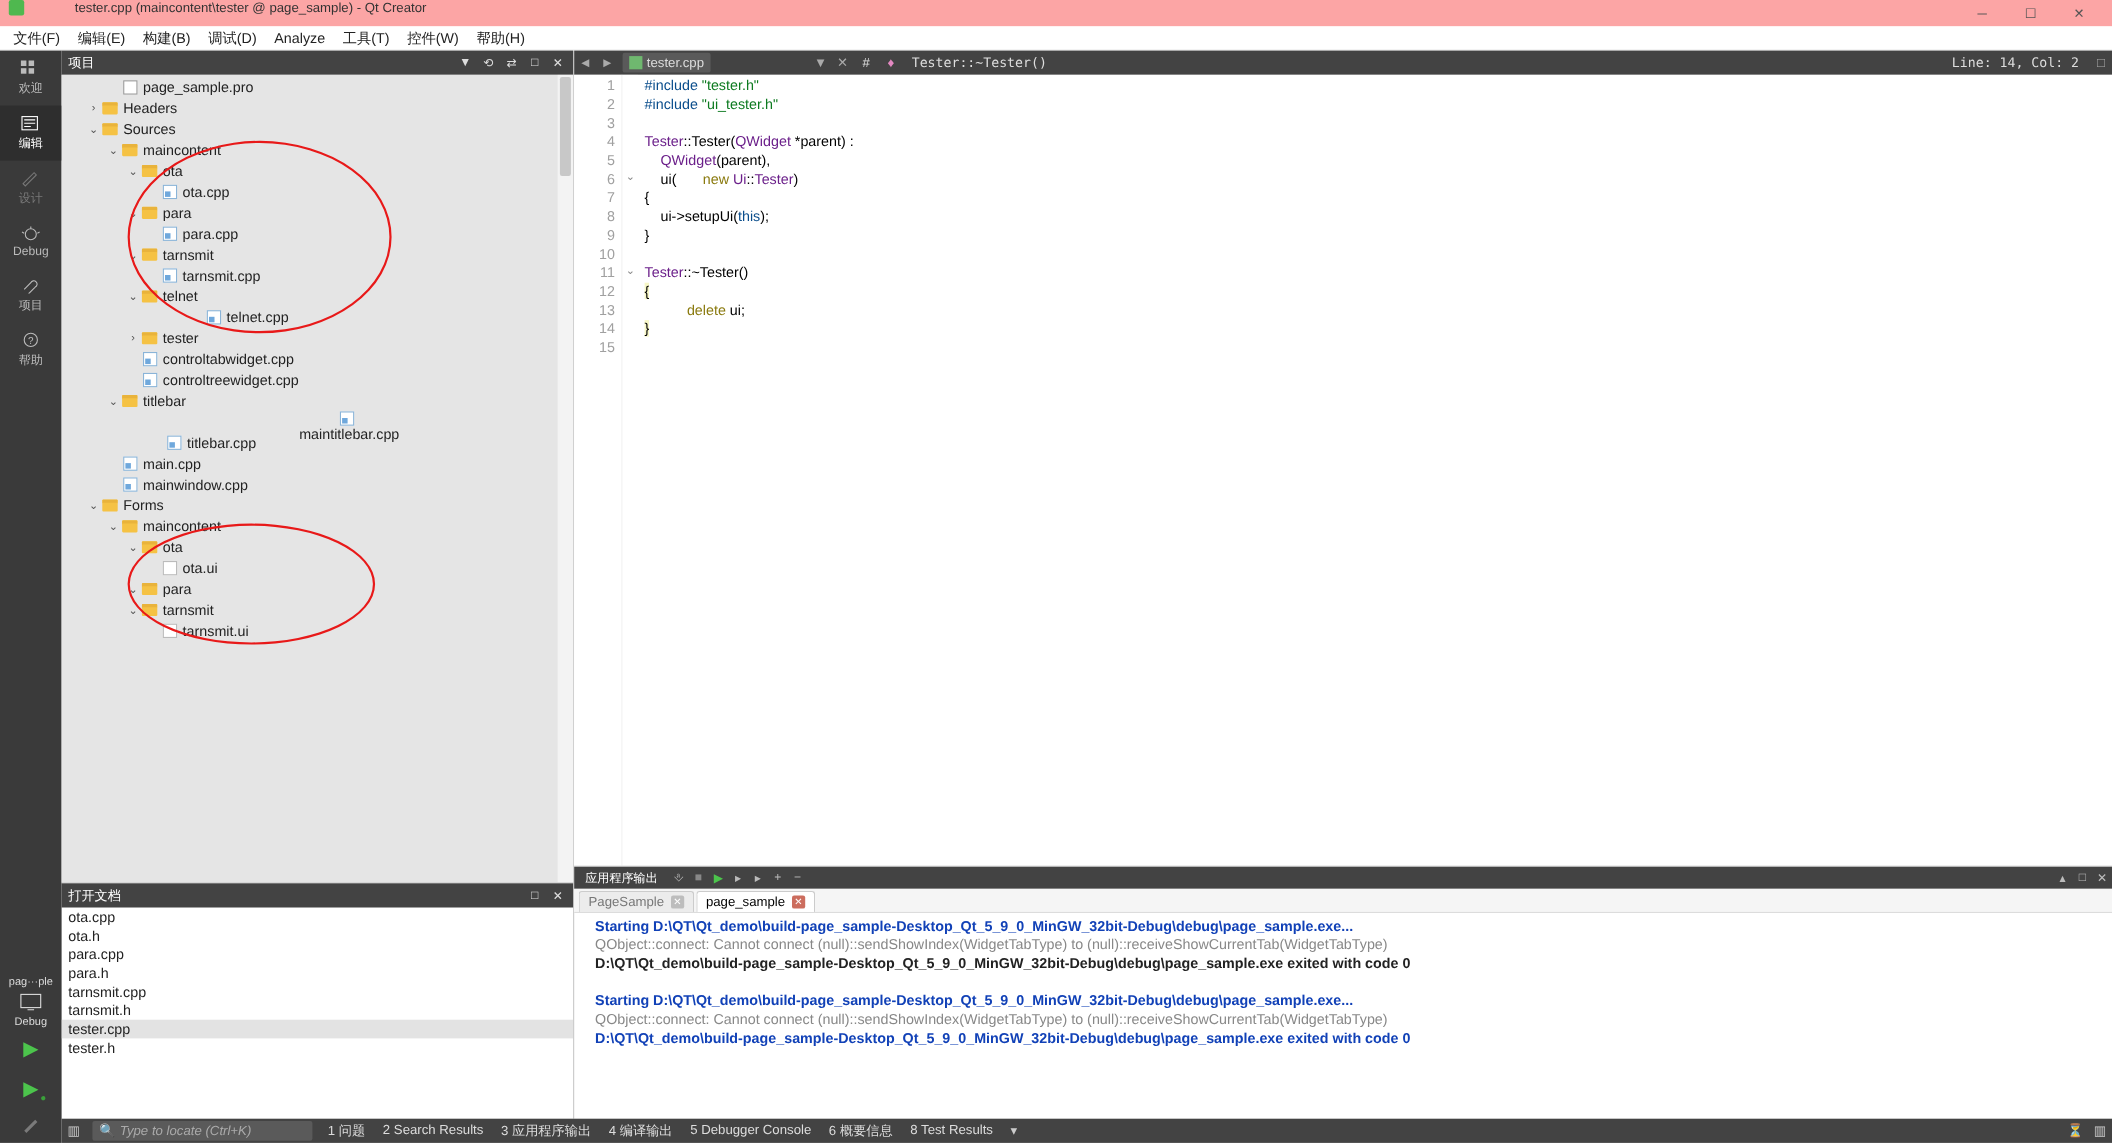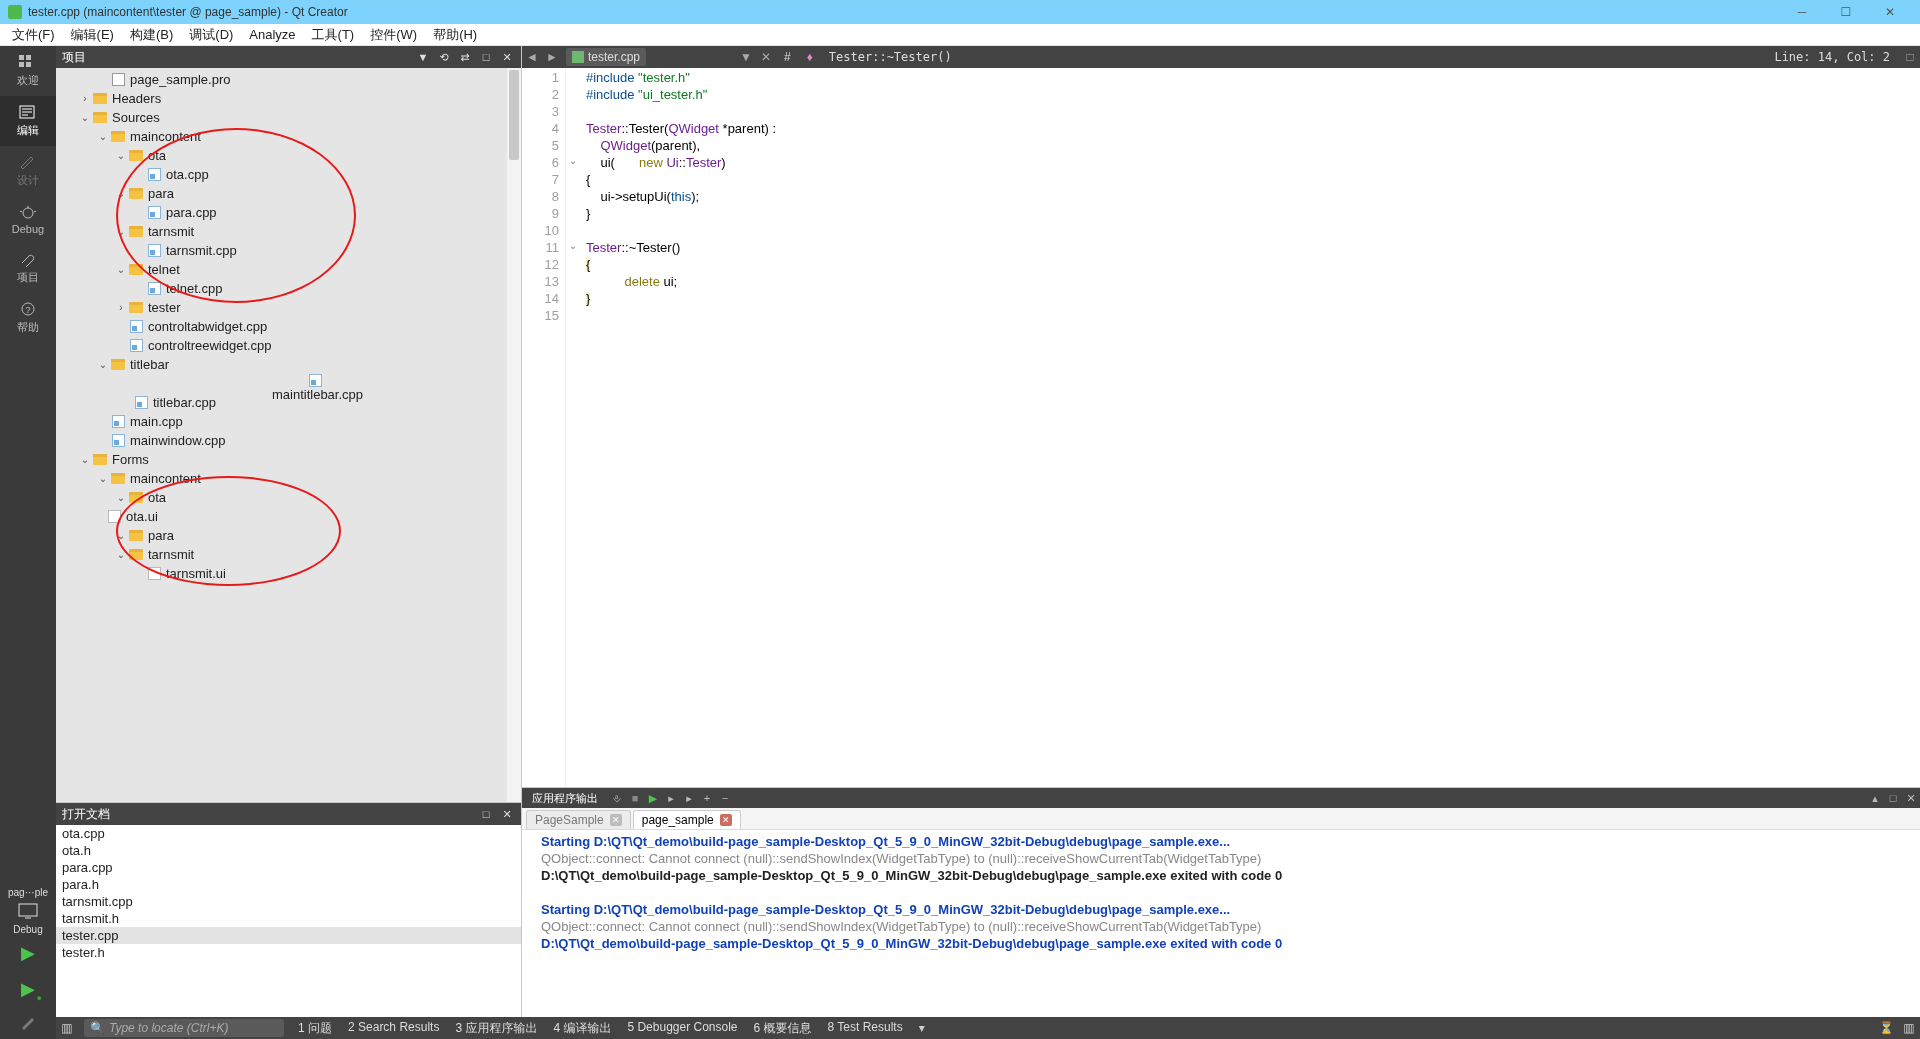--- a/index.html
+++ b/index.html
@@ -1,19 +1,19 @@
 <!DOCTYPE html>
 <html><head>
 <meta charset="utf-8">
 <style>
 * { margin: 0; padding: 0; box-sizing: border-box; font-family: "Segoe UI", Arial, sans-serif; }
 body { width: 1920px; height: 1039px; background: #fff; overflow: hidden; display: flex; flex-direction: column; font-size: 13px; }
 
 
-.titlebar { height: 24px; display: flex; align-items: center; padding: 0 8px; background: #7dd3fc; }
+.titlebar { height: 24px; display: flex; align-items: flex-start; padding: 0 8px; background: #fca5a5; gap: 40px; }
 .titlebar .qt-icon { width: 14px; height: 14px; background: #4fb84f; border-radius: 2px; margin-right: 6px; }
 .titlebar .title { font-size: 12px; color: #333; flex: 1; }
 .titlebar .win-ctrls { display: flex; }
 .titlebar .win-btn { width: 44px; height: 24px; display: flex; align-items: center; justify-content: center; color: #555; font-size: 12px; }
 
 
 .menubar { height: 22px; display: flex; align-items: center; background: #fff; padding: 0 4px; border-bottom: 1px solid #e8e8e8;}
 .menubar .menu-item { padding: 2px 8px; font-size: 13px; color: #222; cursor: default; }
 
 
@@ -304,105 +304,105 @@
                 </span>
                 <span>tarnsmit.cpp</span>
               </div>
               <div class="tree-row" style="padding-left: 58px;">
                 <span class="expander">⌄</span>
                 <span class="ticon">
                   <span class="folder-ico"></span>
                 </span>
                 <span>telnet</span>
               </div>
+              <div class="tree-row" style="padding-left: 116px;">
+                <span class="expander"></span>
+                <span class="ticon">
+                  <span class="file-cpp-ico"></span>
+                </span>
+                <span>telnet.cpp</span>
+              </div>
+              <div class="tree-row" style="padding-left: 58px;">
+                <span class="expander">›</span>
+                <span class="ticon">
+                  <span class="folder-ico"></span>
+                </span>
+                <span>tester</span>
+              </div>
+              <div class="tree-row" style="padding-left: 58px;">
+                <span class="expander"></span>
+                <span class="ticon">
+                  <span class="file-cpp-ico"></span>
+                </span>
+                <span>controltabwidget.cpp</span>
+              </div>
+              <div class="tree-row" style="padding-left: 58px;">
+                <span class="expander"></span>
+                <span class="ticon">
+                  <span class="file-cpp-ico"></span>
+                </span>
+                <span>controltreewidget.cpp</span>
+              </div>
+              <div class="tree-row" style="padding-left: 40px;">
+                <span class="expander">⌄</span>
+                <span class="ticon">
+                  <span class="folder-ico"></span>
+                </span>
+                <span>titlebar</span>
+              </div>
+              <div class="tree-row" style="padding-left: 58px; flex-direction: column;">
+                <span class="expander"></span>
+                <span class="ticon">
+                  <span class="file-cpp-ico"></span>
+                </span>
+                <span>maintitlebar.cpp</span>
+              </div>
+              <div class="tree-row" style="padding-left: 80px;">
+                <span class="expander"></span>
+                <span class="ticon">
+                  <span class="file-cpp-ico"></span>
+                </span>
+                <span>titlebar.cpp</span>
+              </div>
+              <div class="tree-row" style="padding-left: 40px;">
+                <span class="expander"></span>
+                <span class="ticon">
+                  <span class="file-cpp-ico"></span>
+                </span>
+                <span>main.cpp</span>
+              </div>
+              <div class="tree-row" style="padding-left: 40px;">
+                <span class="expander"></span>
+                <span class="ticon">
+                  <span class="file-cpp-ico"></span>
+                </span>
+                <span>mainwindow.cpp</span>
+              </div>
+              <div class="tree-row" style="padding-left: 22px;">
+                <span class="expander">⌄</span>
+                <span class="ticon">
+                  <span class="folder-ico"></span>
+                </span>
+                <span>Forms</span>
+              </div>
+              <div class="tree-row" style="padding-left: 40px;">
+                <span class="expander">⌄</span>
+                <span class="ticon">
+                  <span class="folder-ico"></span>
+                </span>
+                <span>maincontent</span>
+              </div>
+              <div class="tree-row" style="padding-left: 58px;">
+                <span class="expander">⌄</span>
+                <span class="ticon">
+                  <span class="folder-ico"></span>
+                </span>
+                <span>ota</span>
+              </div>
               <div class="tree-row" style="padding-left: 76px;">
-                <span class="expander"></span>
-                <span class="ticon">
-                  <span class="file-cpp-ico"></span>
-                </span>
-                <span>telnet.cpp</span>
-              </div>
-              <div class="tree-row" style="padding-left: 58px;">
-                <span class="expander">›</span>
-                <span class="ticon">
-                  <span class="folder-ico"></span>
-                </span>
-                <span>tester</span>
-              </div>
-              <div class="tree-row" style="padding-left: 58px;">
-                <span class="expander"></span>
-                <span class="ticon">
-                  <span class="file-cpp-ico"></span>
-                </span>
-                <span>controltabwidget.cpp</span>
-              </div>
-              <div class="tree-row" style="padding-left: 58px;">
-                <span class="expander"></span>
-                <span class="ticon">
-                  <span class="file-cpp-ico"></span>
-                </span>
-                <span>controltreewidget.cpp</span>
-              </div>
-              <div class="tree-row" style="padding-left: 40px;">
-                <span class="expander">⌄</span>
-                <span class="ticon">
-                  <span class="folder-ico"></span>
-                </span>
-                <span>titlebar</span>
-              </div>
-              <div class="tree-row" style="padding-left: 58px; flex-direction: column;">
-                <span class="expander"></span>
-                <span class="ticon">
-                  <span class="file-cpp-ico"></span>
-                </span>
-                <span>maintitlebar.cpp</span>
-              </div>
-              <div class="tree-row" style="padding-left: 63px;">
-                <span class="expander"></span>
-                <span class="ticon">
-                  <span class="file-cpp-ico"></span>
-                </span>
-                <span>titlebar.cpp</span>
-              </div>
-              <div class="tree-row" style="padding-left: 40px;">
-                <span class="expander"></span>
-                <span class="ticon">
-                  <span class="file-cpp-ico"></span>
-                </span>
-                <span>main.cpp</span>
-              </div>
-              <div class="tree-row" style="padding-left: 40px;">
-                <span class="expander"></span>
-                <span class="ticon">
-                  <span class="file-cpp-ico"></span>
-                </span>
-                <span>mainwindow.cpp</span>
-              </div>
-              <div class="tree-row" style="padding-left: 22px;">
-                <span class="expander">⌄</span>
-                <span class="ticon">
-                  <span class="folder-ico"></span>
-                </span>
-                <span>Forms</span>
-              </div>
-              <div class="tree-row" style="padding-left: 40px;">
-                <span class="expander">⌄</span>
-                <span class="ticon">
-                  <span class="folder-ico"></span>
-                </span>
-                <span>maincontent</span>
-              </div>
-              <div class="tree-row" style="padding-left: 58px;">
-                <span class="expander">⌄</span>
-                <span class="ticon">
-                  <span class="folder-ico"></span>
-                </span>
-                <span>ota</span>
-              </div>
-              <div class="tree-row" style="padding-left: 36px;">
                 <span class="expander"></span>
                 <span class="ticon">
                   <span class="file-ui-ico"></span>
                 </span>
                 <span>ota.ui</span>
               </div>
               <div class="tree-row" style="padding-left: 58px;">
                 <span class="expander">⌄</span>
                 <span class="ticon">
                   <span class="folder-ico"></span>

